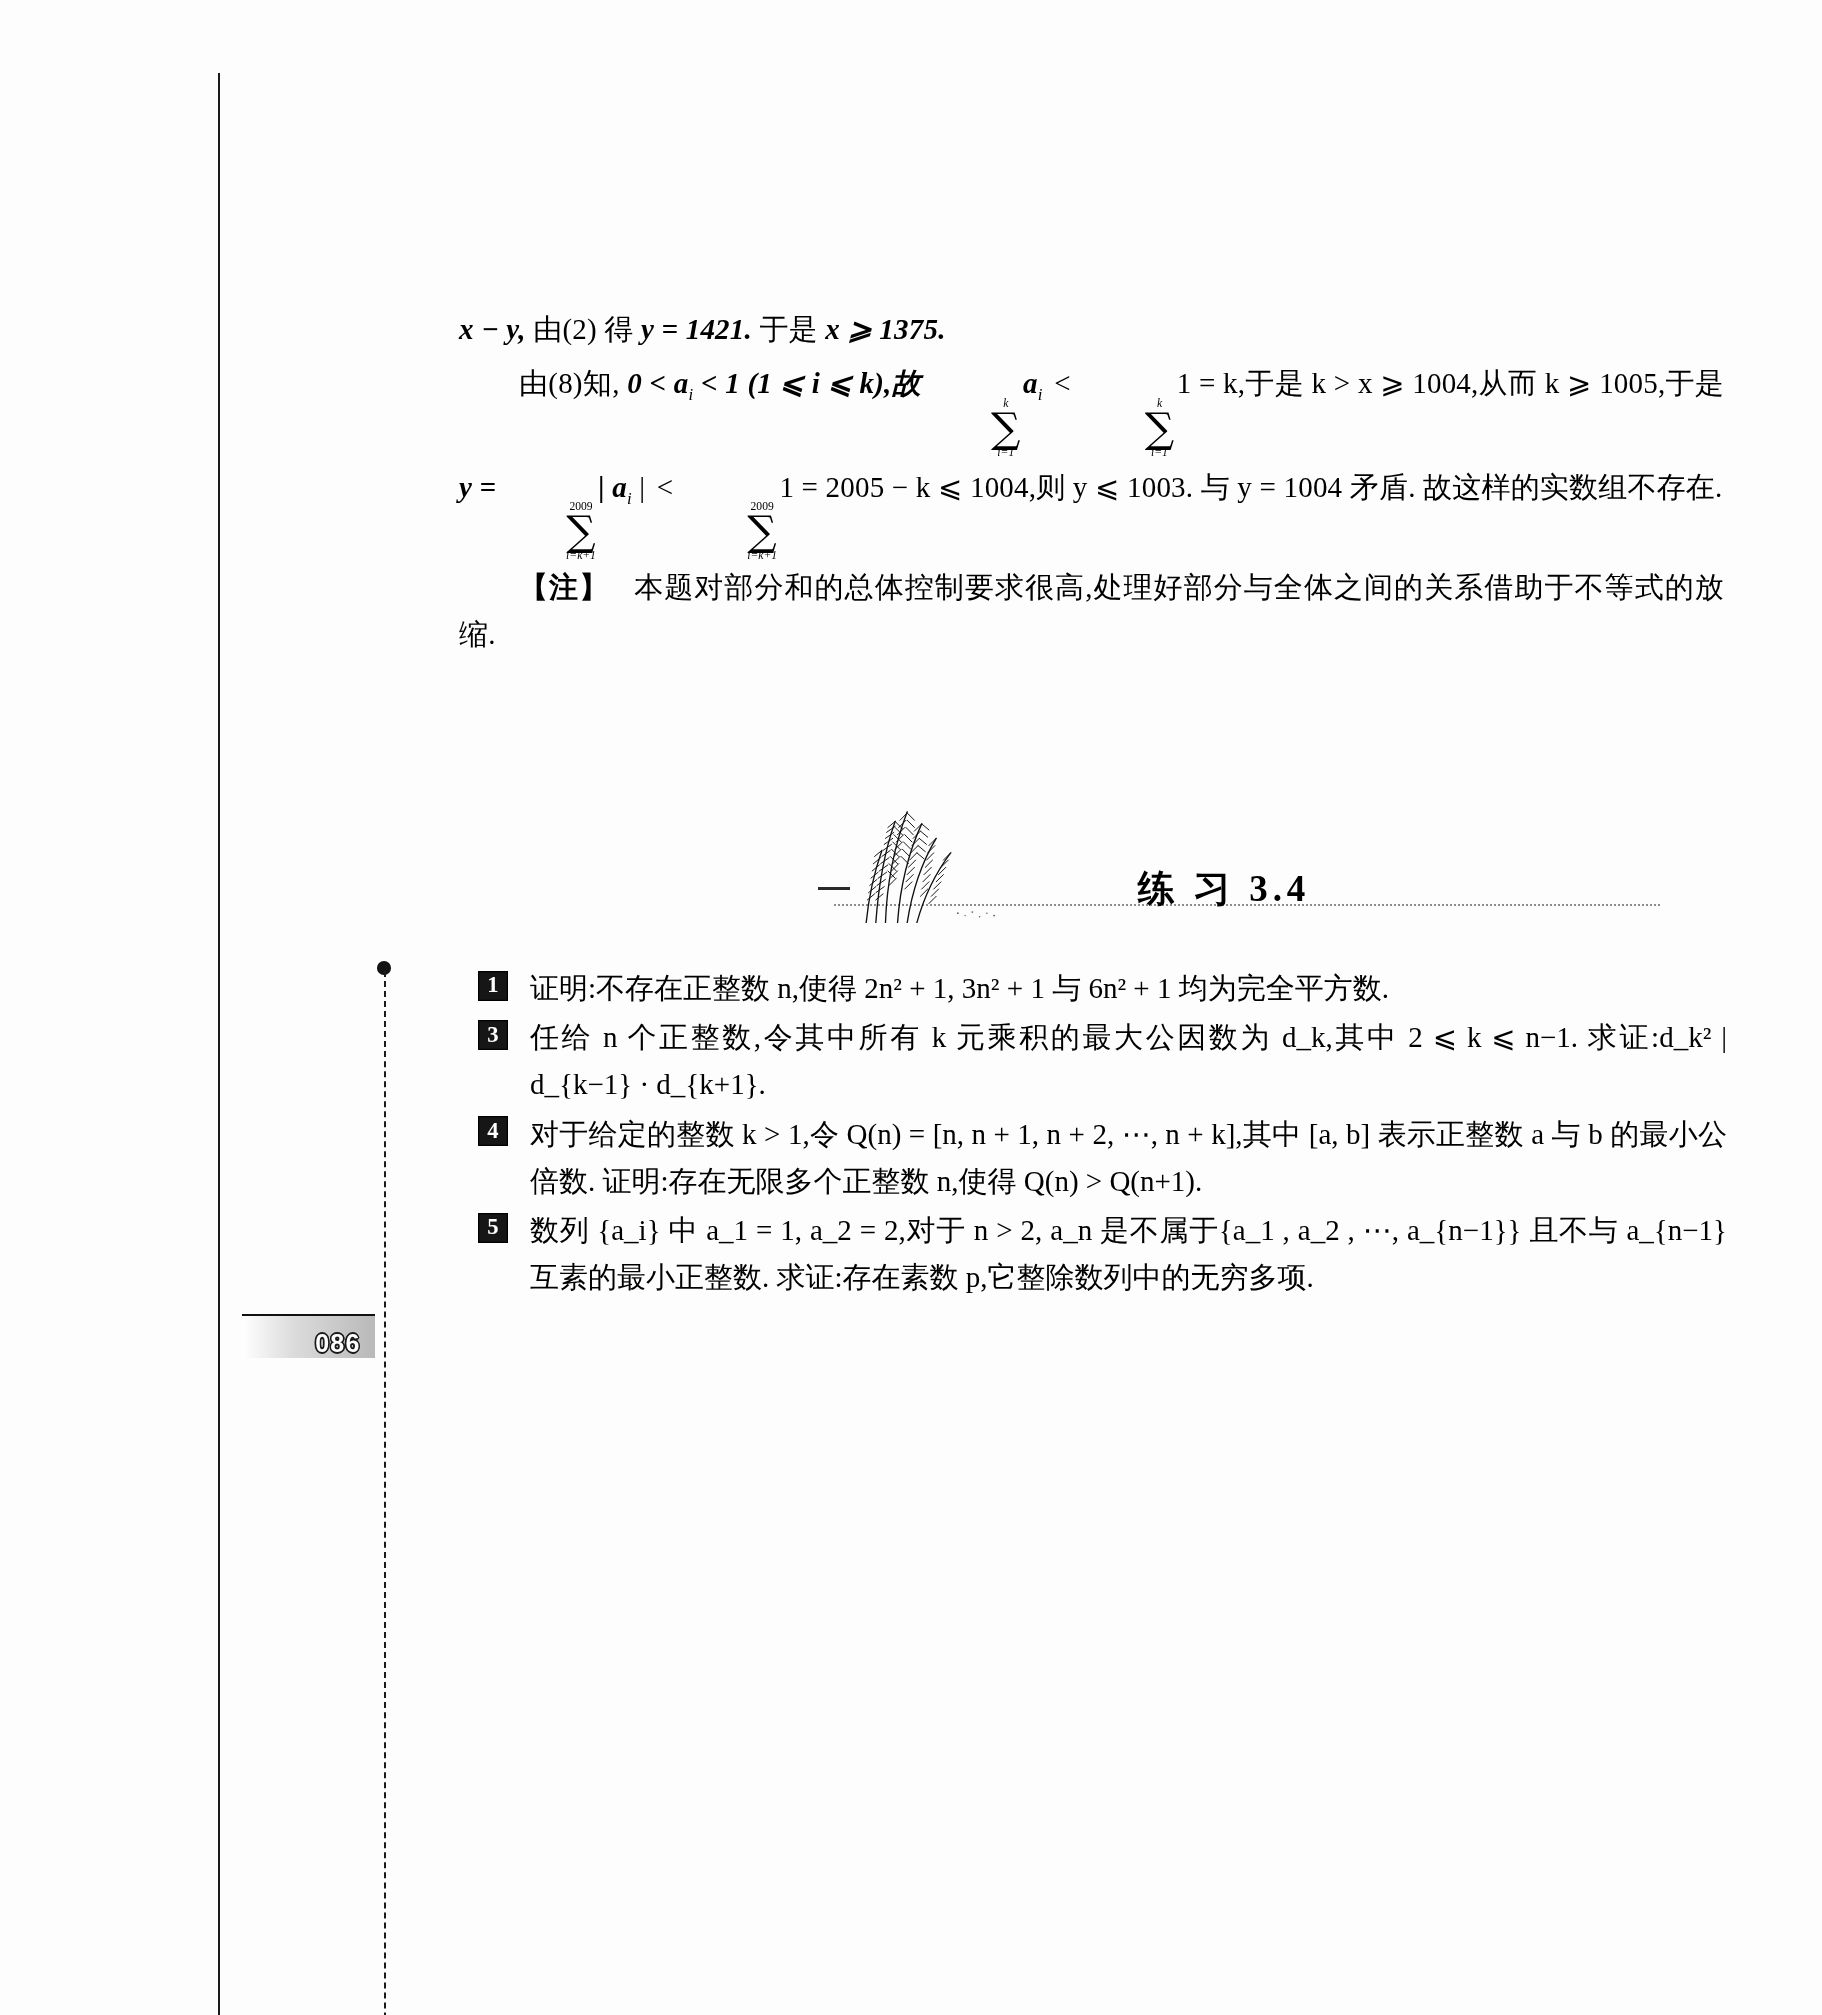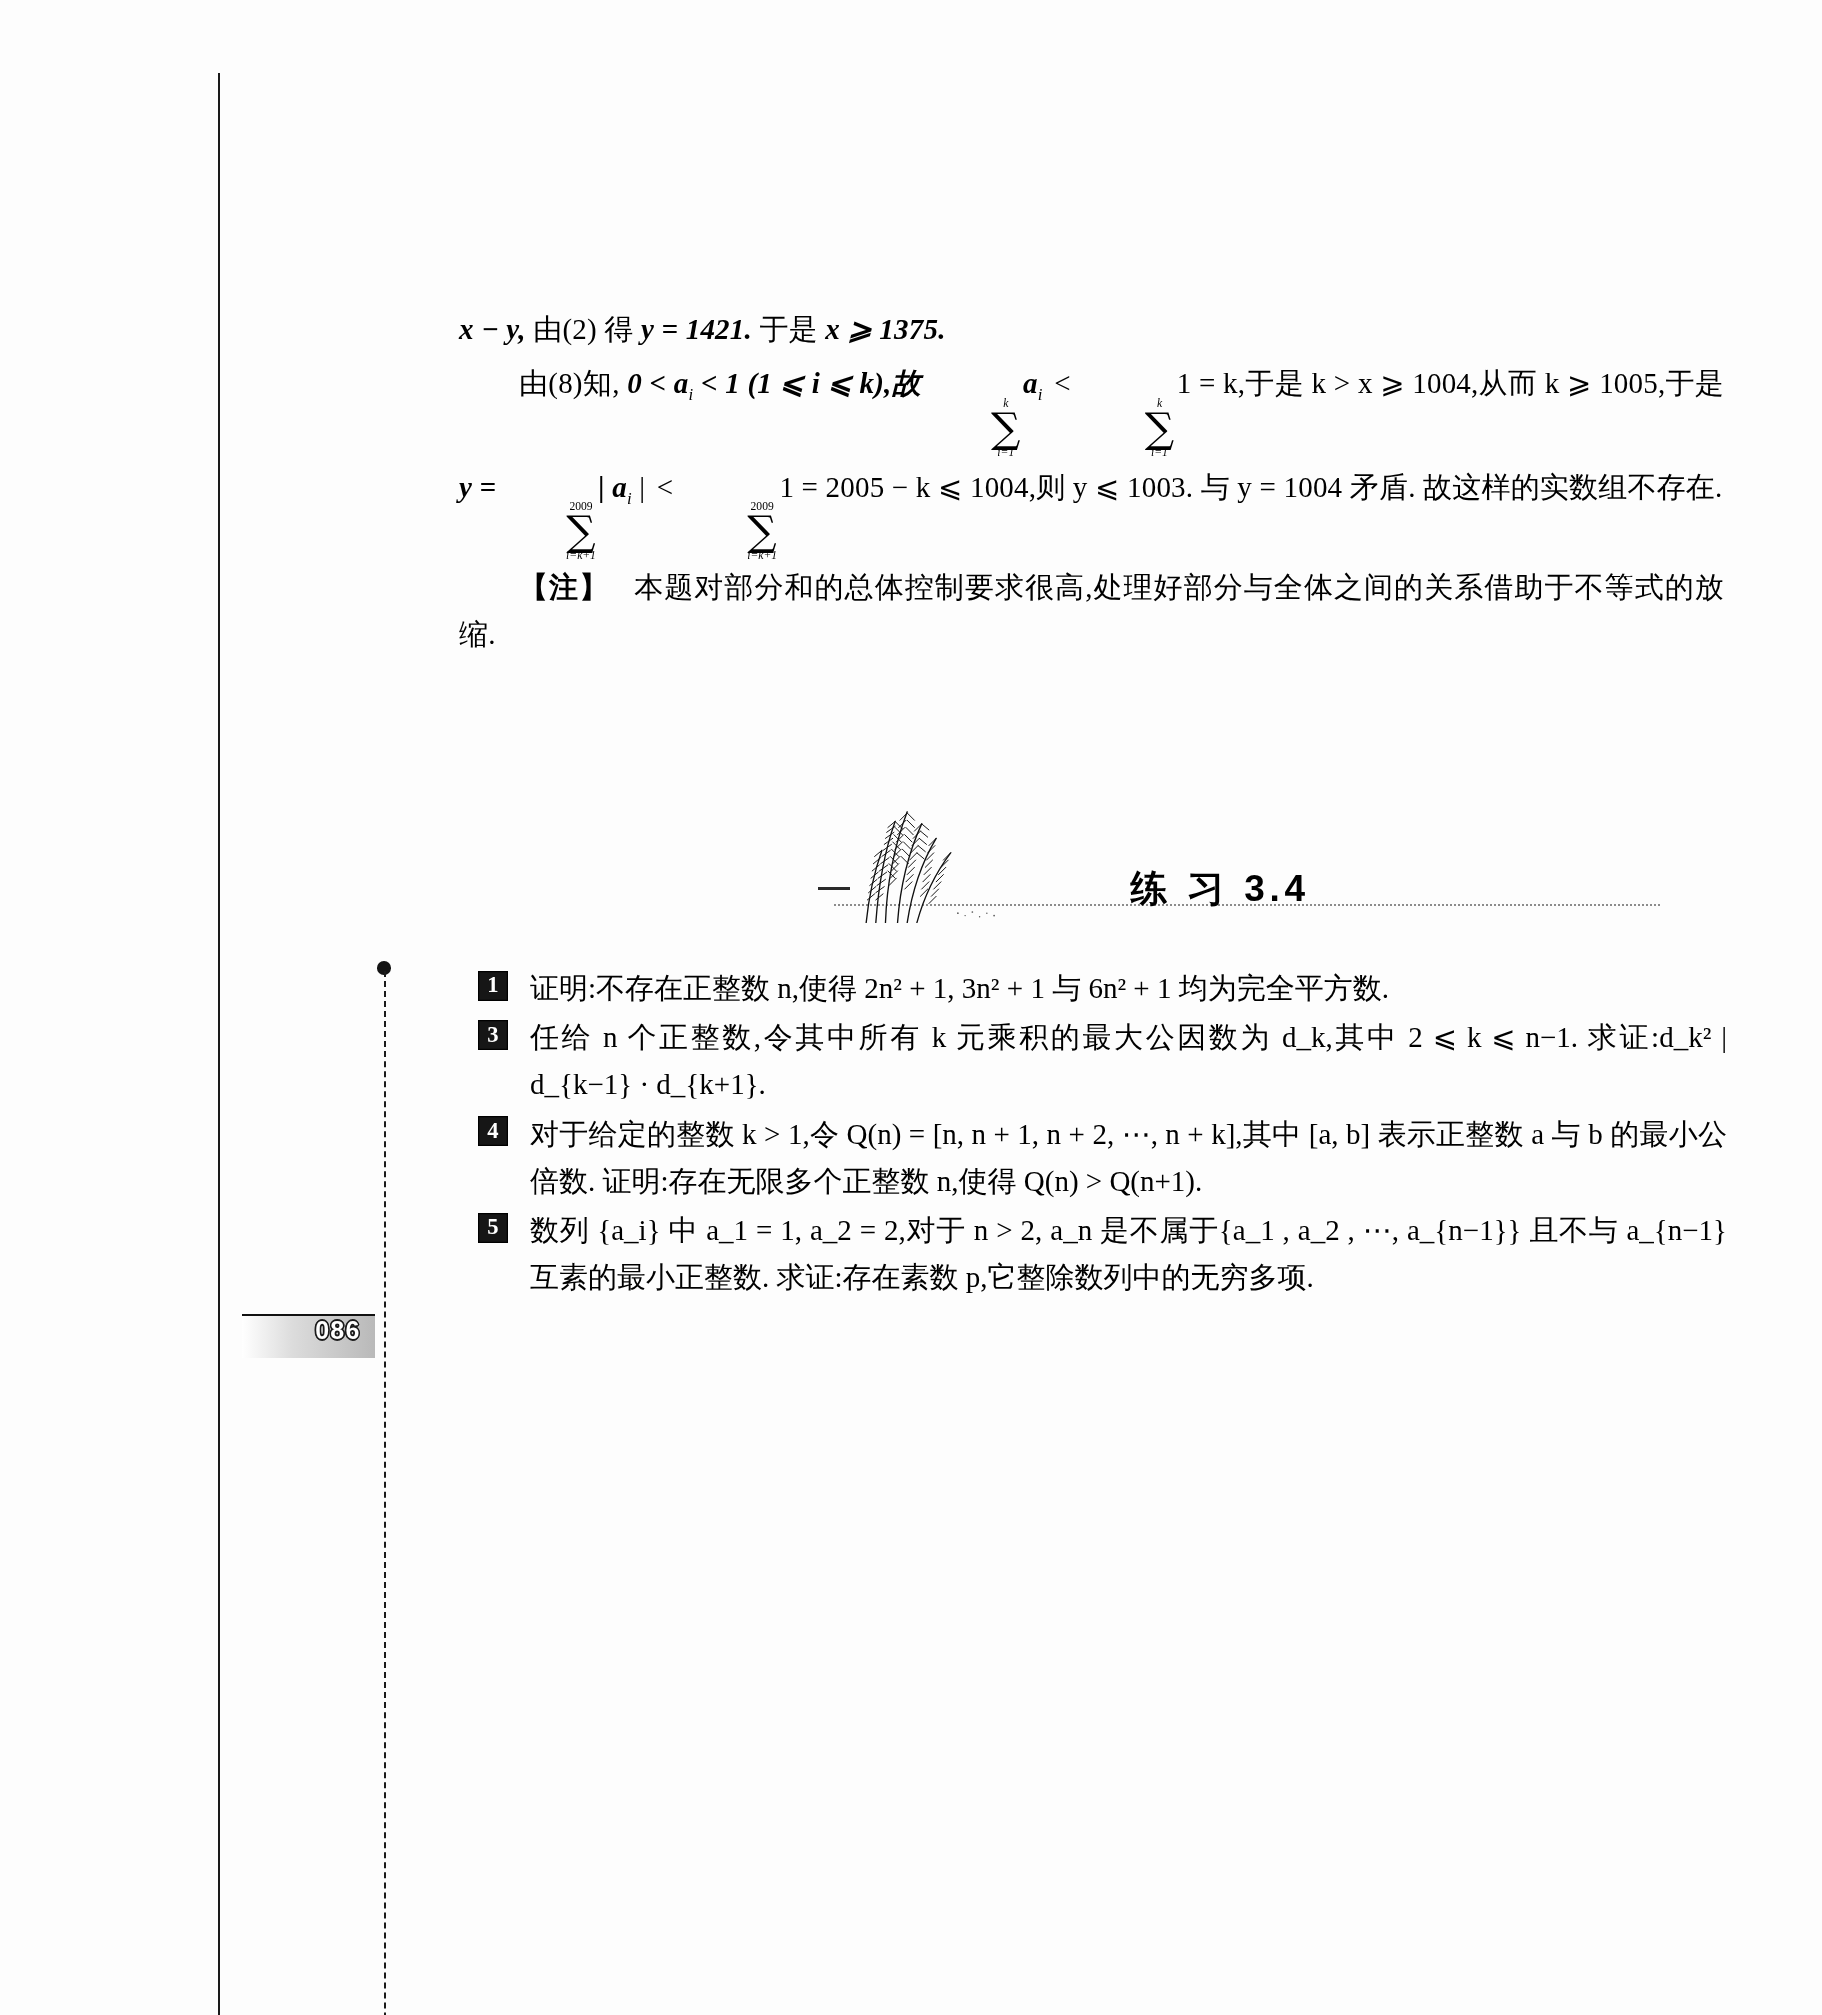--- a/index.html
+++ b/index.html
@@ -49,21 +49,21 @@
   
   .page-tab {
     position: absolute;
     left: 242px;
     top: 1314px;
     width: 133px;
     height: 44px;
     background: linear-gradient(90deg, #ffffff 0%, #dcdcdc 38%, #b9b9b9 100%);
     border-top: 2.4px solid #111111;
     display: flex;
-    align-items: flex-start;
+    align-items: flex-end;
     justify-content: flex-end;
     box-sizing: border-box;
     padding-right: 14.5px;
   }
   .page-tab-num {
     font-family: "Liberation Sans", sans-serif;
     font-size: 25px;
     font-weight: 700;
     letter-spacing: 1.2px;
     color: #ffffff;
@@ -128,21 +128,21 @@
     position: absolute;
     left: 818px;
     top: 792px;
     width: 907px;
     height: 129px;
   }
   .ex-title {
     position: absolute;
     right: 415px;
     bottom: 7.3px;
-    font-family: Liberation Sans, sans-serif;
+    font-family: Liberation Serif, serif;
     font-size: 37px;
     font-weight: 700;
     letter-spacing: 4.8px;
     white-space: nowrap;
   }
   .ex-dots {
     position: absolute;
     left: 16px;
     bottom: 15.3px;
     width: 826px;

